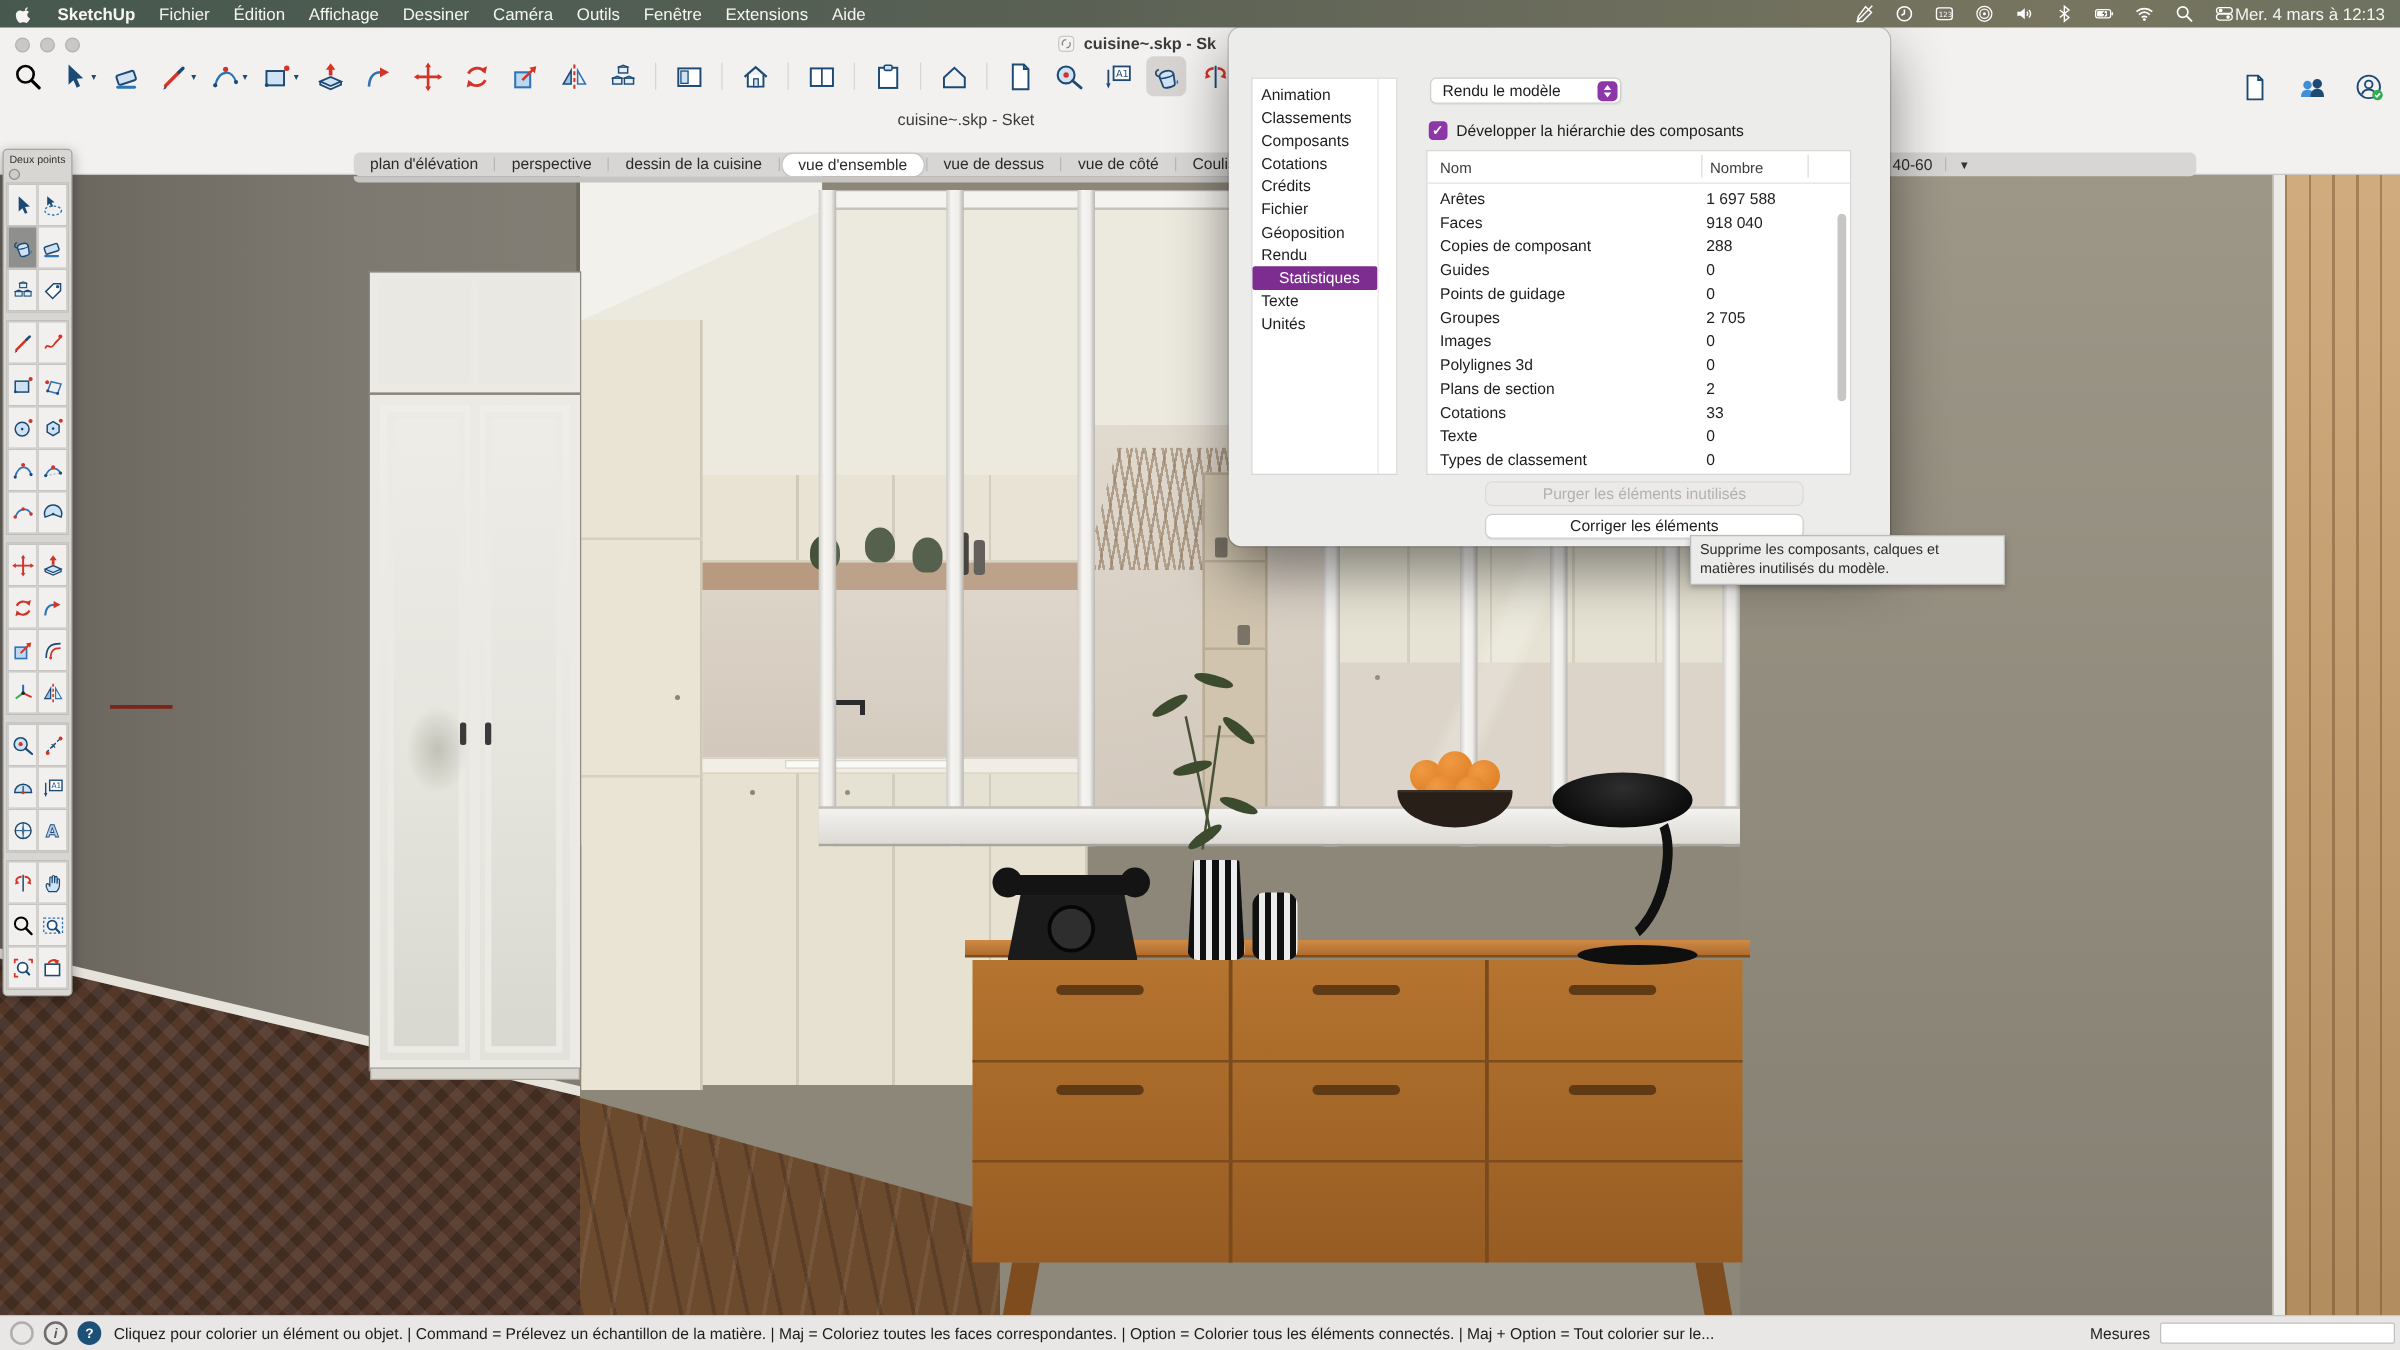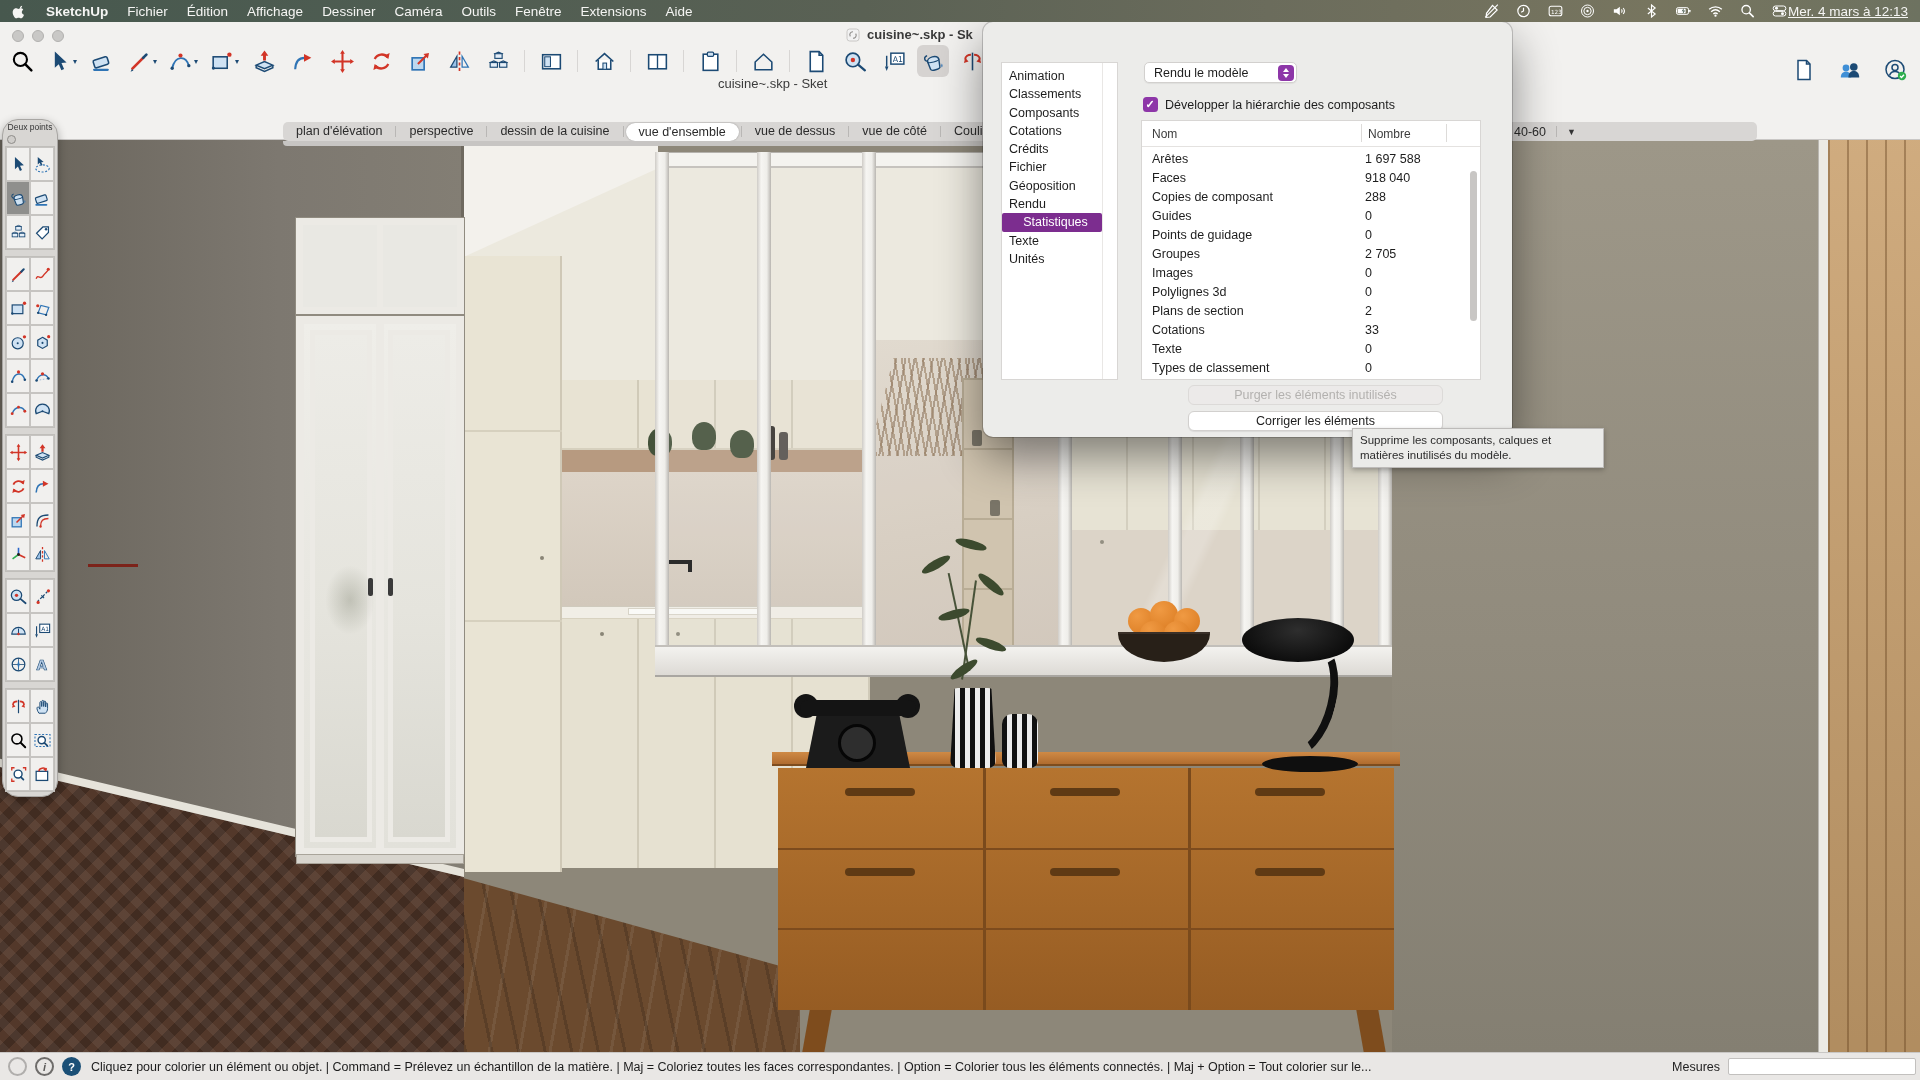--- a/index.html
+++ b/index.html
@@ -13,39 +13,39 @@
     background:linear-gradient(90deg,#47584e 0%,#4f5d52 22%,#5a6154 45%,#6b6c5c 66%,#77755f 86%,#6d7260 100%);
     display:flex; align-items:center; color:#f5f5f3; font-size:13.5px; padding:0 12px; }
   .mb-apple { width:16px; height:16px; margin-right:4px; display:flex; align-items:center; }
   .mb-apple svg { width:15px; height:15px; }
   .mb-items { display:flex; gap:19px; margin-left:14px; }
   .mb-item { cursor:default; white-space:nowrap; }
   .mb-bold { font-weight:bold; }
   .mb-status { display:flex; gap:15px; margin-left:auto; align-items:center; }
   .mb-ic { display:flex; align-items:center; color:#fff; }
   .mb-ic svg { width:17px; height:16px; }
-  .mb-clock { white-space:nowrap;text-decoration:underline; }
+  .mb-clock { white-space:nowrap; }
 
   
   .chrome { position:absolute; left:0; top:22px; width:1920px; height:118px; background:#f2f1ef;
             border-bottom:1px solid #c9c7c5; z-index:4; }
   .traffic { position:absolute; left:12px; top:8px; display:flex; gap:8px; }
   .tl { width:12px; height:12px; border-radius:50%; background:#c9c8c6; border:1px solid #b2b1af; }
   .wintitle { position:absolute; left:845px; top:5px; display:flex; align-items:flex-start; gap:6px;
               font-size:13px; font-weight:bold; color:#3a3a3a; white-space:nowrap; }
   .wintitle svg { width:16px; height:16px; }
   .toolbar { position:absolute; left:6px; top:22px; height:34px; display:flex; align-items:center; gap:7px; }
   .tb-btn { height:32px; min-width:32px; display:flex; align-items:center; justify-content:center; border-radius:6px; padding:0 2px; }
   .tb-btn svg { width:25px; height:25px; }
   .tb-active { background:#d6d3d1; }
   .tb-caret { font-size:8px; color:#1c4a74; margin-left:1px; }
   .tb-sep { width:1px; height:22px; background:#d8d6d4; margin:0 3px; }
   .toolbar-right { position:absolute; right:8px; top:32px; display:flex; gap:14px; align-items:center; }
   .toolbar-right svg { width:24px; height:24px; }
-  .doctitle { position:absolute; left:718px; top:54px; font-size:13px; color:#3b3b3b; white-space:nowrap; }
+  .doctitle { position:absolute; left:718px; top:66px; font-size:13px; color:#3b3b3b; white-space:nowrap; }
 
   
   .tabbar { position:absolute; left:283px; top:100px; width:1474px; height:19px; background:#d8d6d4;
             border-radius:5px; display:flex; align-items:center; font-size:12.5px; color:#2b2b2b; z-index:5; }
   .tabs { display:flex; align-items:center; height:19px; }
   .tab { padding:0 13px; white-space:nowrap; line-height:19px; }
   .tab-active { background:#fff; border-radius:9px; height:18px; line-height:18px; margin:0 2px;
                 box-shadow:0 0 2px rgba(0,0,0,.3); }
   .tab-sep { width:1px; height:11px; background:#b9b7b5; }
   .tab-overflow { position:absolute; left:1231px; top:0; height:19px; display:flex; align-items:center; gap:10px; }
@@ -179,21 +179,21 @@
   .dlg-l { left:6px; } .dlg-r { right:6px; }
   .dl-blob { position:absolute; left:10px; top:230px; width:50px; height:70px; border-radius:50%;
     background:radial-gradient(ellipse,rgba(108,112,92,.30),transparent 70%); }
   .door-handle { top:438px; width:5px; height:18px; background:#3a3a3a; border-radius:2px; }
   .dh1{left:368px}.dh2{left:388px}
   .door-threshold { left:296px; top:714px; width:168px; height:10px; background:#d8d5ce; border:1px solid #a9a49a; }
   .red-mark { left:88px; top:424px; width:50px; height:3px; background:#7c231a; }
 
   
   .palette { position:absolute; left:2px; top:119px; width:56px; background:#d8d6d3;
-    border:1px solid #a8a6a3; border-radius:16px; box-shadow:0 3px 10px rgba(0,0,0,.3); z-index:30; padding-bottom:2px; }
+    border:1px solid #a8a6a3; border-radius:4px; box-shadow:0 3px 10px rgba(0,0,0,.3); z-index:30; padding-bottom:2px; }
   .pal-title { font-size:8.5px; color:#333; text-align:center; padding-top:2px; height:13px;
     white-space:nowrap; overflow:hidden; }
   .pal-dot { display:block; width:9px; height:9px; border-radius:50%; border:1px solid #8e8c89;
     background:#cfcdca; margin:2px 0 2px 4px; }
   .pal-group { margin:0 2px 6px 2px; border:1px solid #c0beba; background:#c9c7c4; }
   .pal-group:last-child { margin-bottom:2px; }
   .pal-row { display:flex; }
   .pal-cell { width:25px; height:34px; background:#f1f0ee; border:0.5px solid #c6c4c1;
     display:flex; align-items:center; justify-content:center; }
   .pal-cell svg { width:19px; height:19px; }

